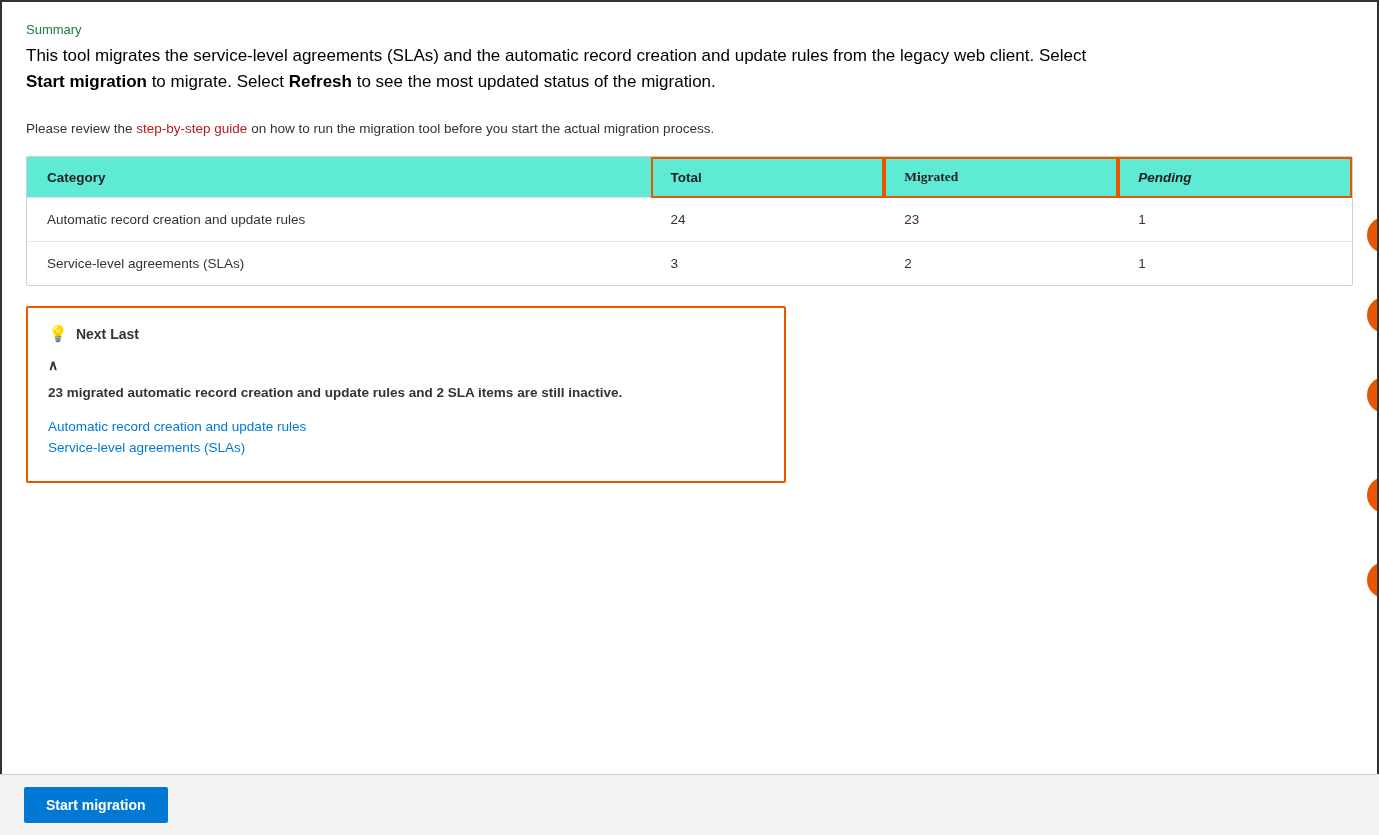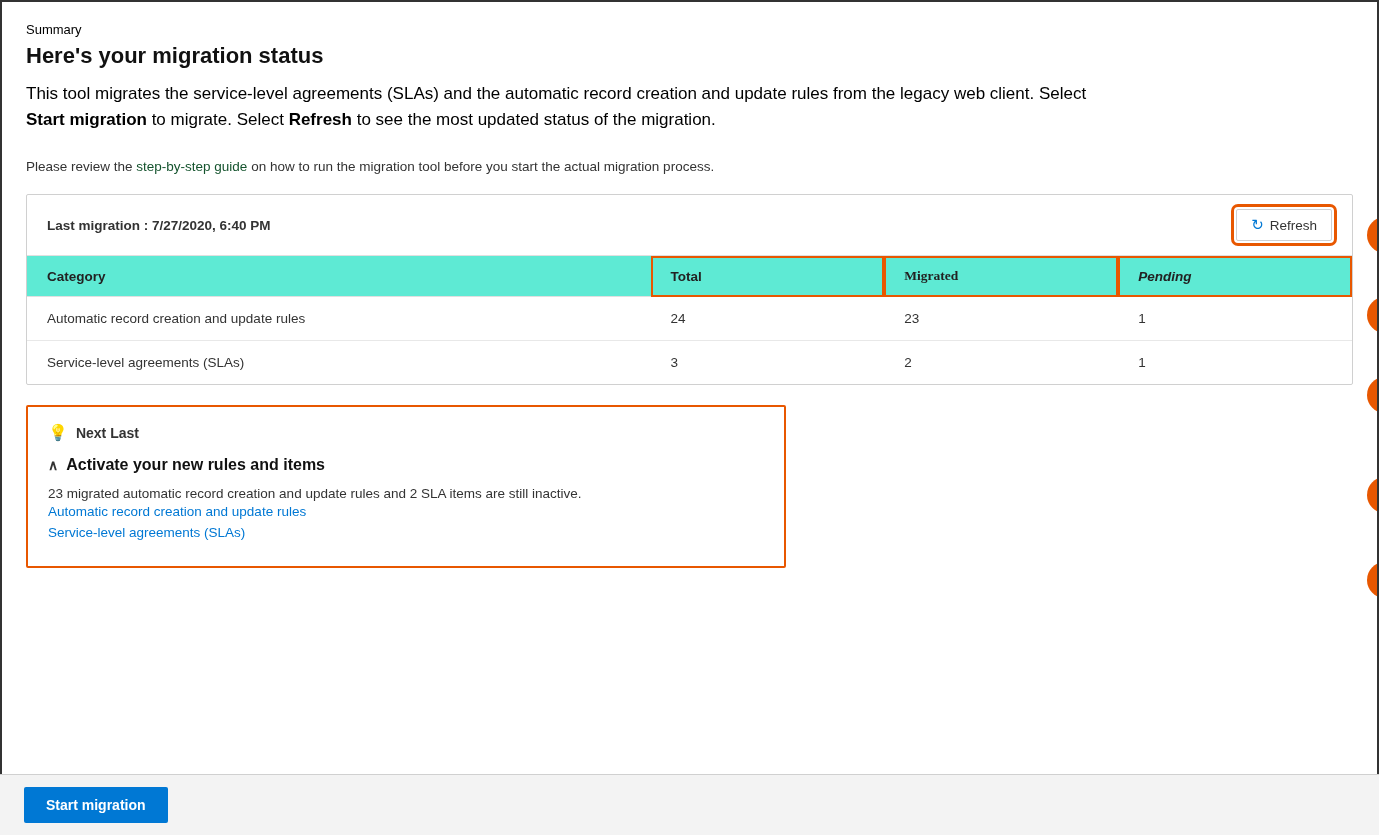--- a/index.html
+++ b/index.html
@@ -11,21 +11,21 @@
       min-height: 835px;
       border: 2px solid #333;
     }
     .page-wrapper {
       padding: 20px 24px;
       position: relative;
       max-width: 1379px;
     }
     .summary-label {
       font-size: 13px;
-      color: #000000;
+      color: #15803d;
       margin-bottom: 6px;
     }
     .page-title {
       font-size: 22px;
       font-weight: 600;
       color: #111;
       margin-bottom: 12px;
     }
     .description-text {
       font-size: 17px;
@@ -36,21 +36,21 @@
     }
     .description-text strong {
       font-weight: 700;
     }
     .guide-text {
       font-size: 13.5px;
       color: #333;
       margin-bottom: 20px;
     }
     .guide-link {
-      color: #14532d;
+      color: #b91c1c;
       text-decoration: none;
       cursor: pointer;
     }
 
     
     .migration-card {
       border: 1px solid #d0d0d0;
       border-radius: 2px;
       padding: 0;
       margin-bottom: 20px;
@@ -158,21 +158,22 @@
       margin-bottom: 10px;
     }
     .chevron-up {
       font-size: 14px;
       color: #333;
     }
     .activate-description {
       font-size: 13.5px;
       color: #333;
       line-height: 1.5;
-      margin-bottom: 0;
+      margin-bottom: 16px;
+      font-weight: bold;
     }
     .category-link {
       display: block;
       color: #0078d4;
       text-decoration: none;
       font-size: 13.5px;
       margin-bottom: 6px;
       cursor: pointer;
     }
 
@@ -227,38 +228,30 @@
     .annotation-5 { position: absolute; right: -50px; top: 540px; }
   </style>
 </head>
 <body>
 
 <div class="page-wrapper">
   <div class="main-content">
 
     <div class="summary-label">Summary</div>
 
-    <h1 class="page-title">Here's your migration status</h1>
 
     <p class="description-text">
       <span>This tool migrates the service-level agreements (SLAs) and the automatic record creation and update rules from the legacy web client. Select </span><strong>Start migration</strong><span> to migrate. Select </span><strong>Refresh</strong><span> to see the most updated status of the migration.</span>
     </p>
 
     <p class="guide-text">
       <span>Please review the </span><a class="guide-link" href="#">step-by-step guide</a><span> on how to run the migration tool before you start the actual migration process.</span>
     </p>
 
     <div class="migration-card">
-      <div class="card-header">
-        <span class="last-migration-text">Last migration : 7/27/2020, 6:40 PM</span>
-        <button class="refresh-button">
-          <span class="refresh-icon">↻</span>
-          <span>Refresh</span>
-        </button>
-      </div>
 
       <table class="migration-table">
         <thead>
           <tr>
             <th class="col-category">Category</th>
             <th class="col-total th-highlight-total">Total</th>
             <th class="col-migrated th-highlight-migrated">Migrated</th>
             <th class="col-pending th-highlight-pending">Pending</th>
           </tr>
         </thead>
@@ -279,21 +272,20 @@
       </table>
     </div>
 
     <div class="next-step-box">
       <div class="next-step-header">
         <span class="lightbulb-icon">💡</span>
         <span>Next Last</span>
       </div>
       <div class="activate-heading">
         <span class="chevron-up">∧</span>
-        <span>Activate your new rules and items</span>
       </div>
       <p class="activate-description">
         <span>23 migrated automatic record creation and update rules and 2 SLA items are still inactive.</span><br>
       </p>
       <a class="category-link" href="#">Automatic record creation and update rules</a>
       <a class="category-link" href="#">Service-level agreements (SLAs)</a>
     </div>
 
     <div class="annotation-circle annotation-1">1</div>
     <div class="annotation-circle annotation-2">2</div>

